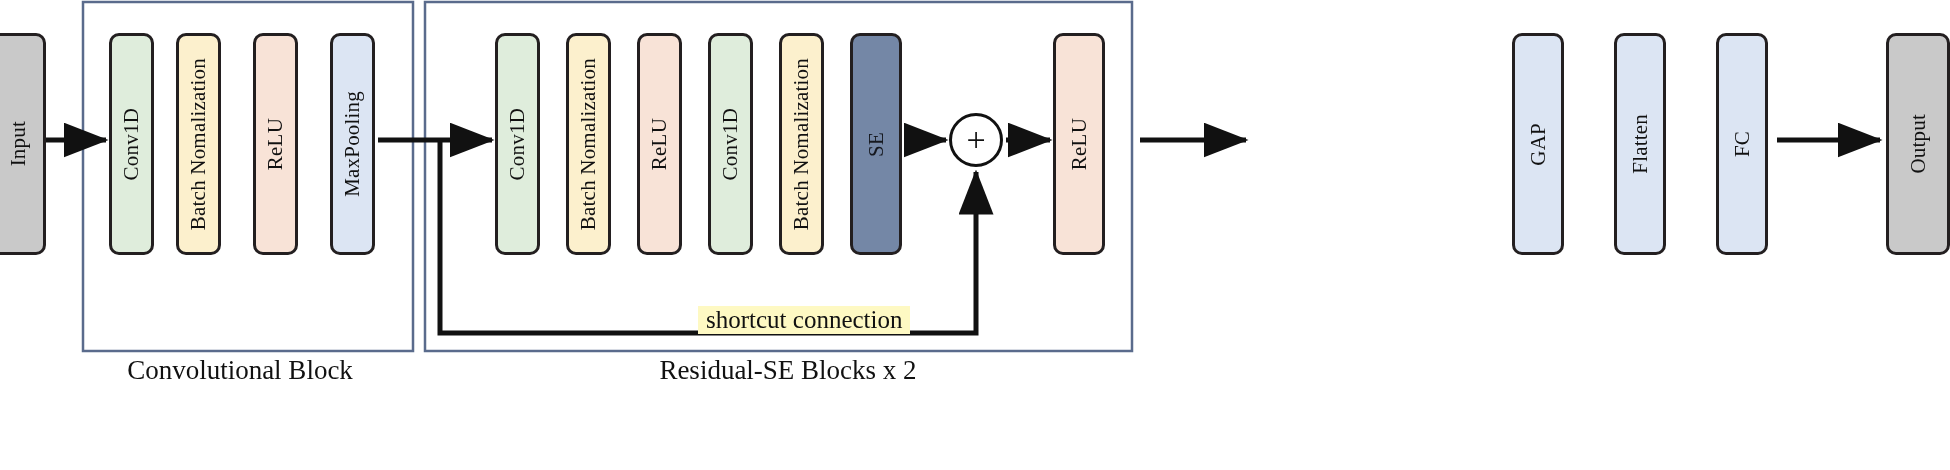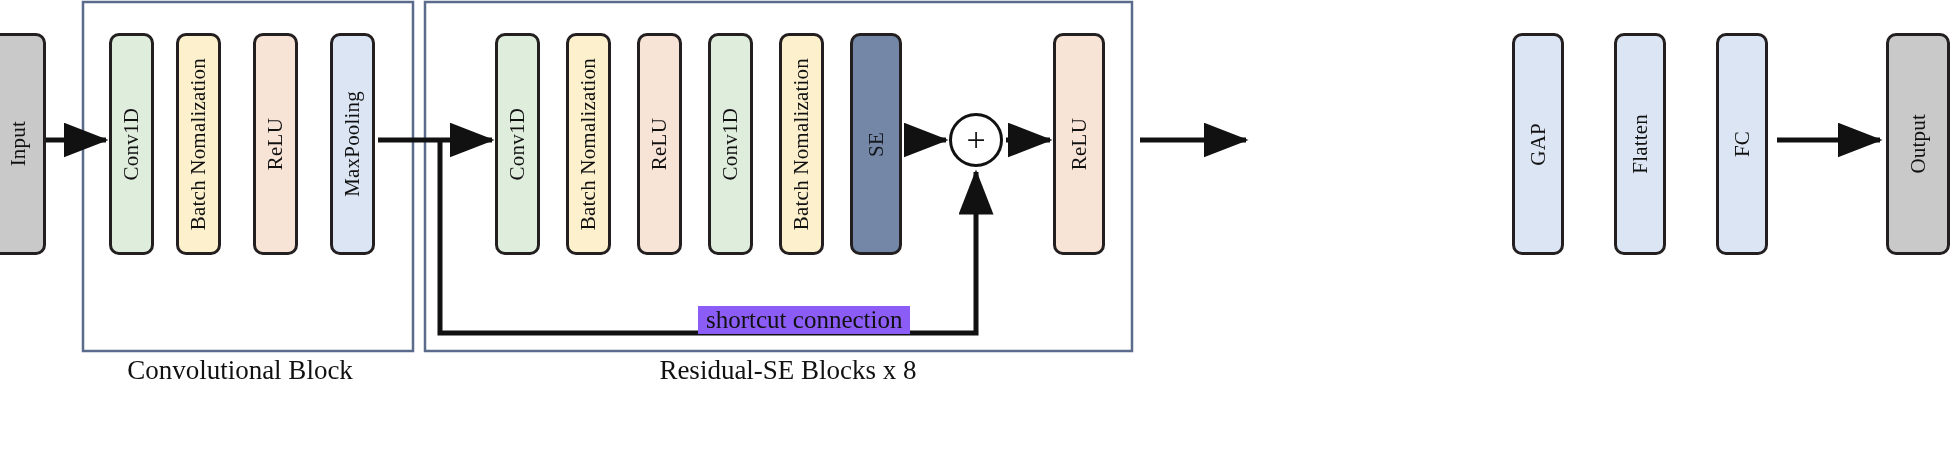--- a/index.html
+++ b/index.html
@@ -48,21 +48,21 @@
     font-size: 27px;
     color: #111111;
     white-space: nowrap;
     text-align: center;
   }
   .edgelabel {
     position: absolute;
     font-size: 25px;
     color: #111111;
     white-space: nowrap;
-    background: #8b5cf6;
+    background: #fef9c3;
     padding: 0 8px;
   }
   .addnode {
     position: absolute;
     box-sizing: border-box;
     border: 3px solid #111111;
     border-radius: 50%;
     background: #ffffff;
     display: flex;
     align-items: center;
@@ -152,16 +152,16 @@
     </div>
 
   <div class="addnode" style="left: 949px; top: 113px; width: 54px; height: 54px;">
     <span>+</span>
   </div>
 
   <div class="edgelabel" style="left: 698px; top: 306px;">shortcut connection</div>
 
   <div id="group-labels-host">
       <div class="grouplabel" style="left: -60px; top: 355px; width: 600px;">Convolutional Block</div>
-      <div class="grouplabel" style="left: 488px; top: 355px; width: 600px;">Residual-SE Blocks x 8</div>
+      <div class="grouplabel" style="left: 488px; top: 355px; width: 600px;">Residual-SE Blocks x 2</div>
     </div>
 
 </div>
 
 </body></html>

